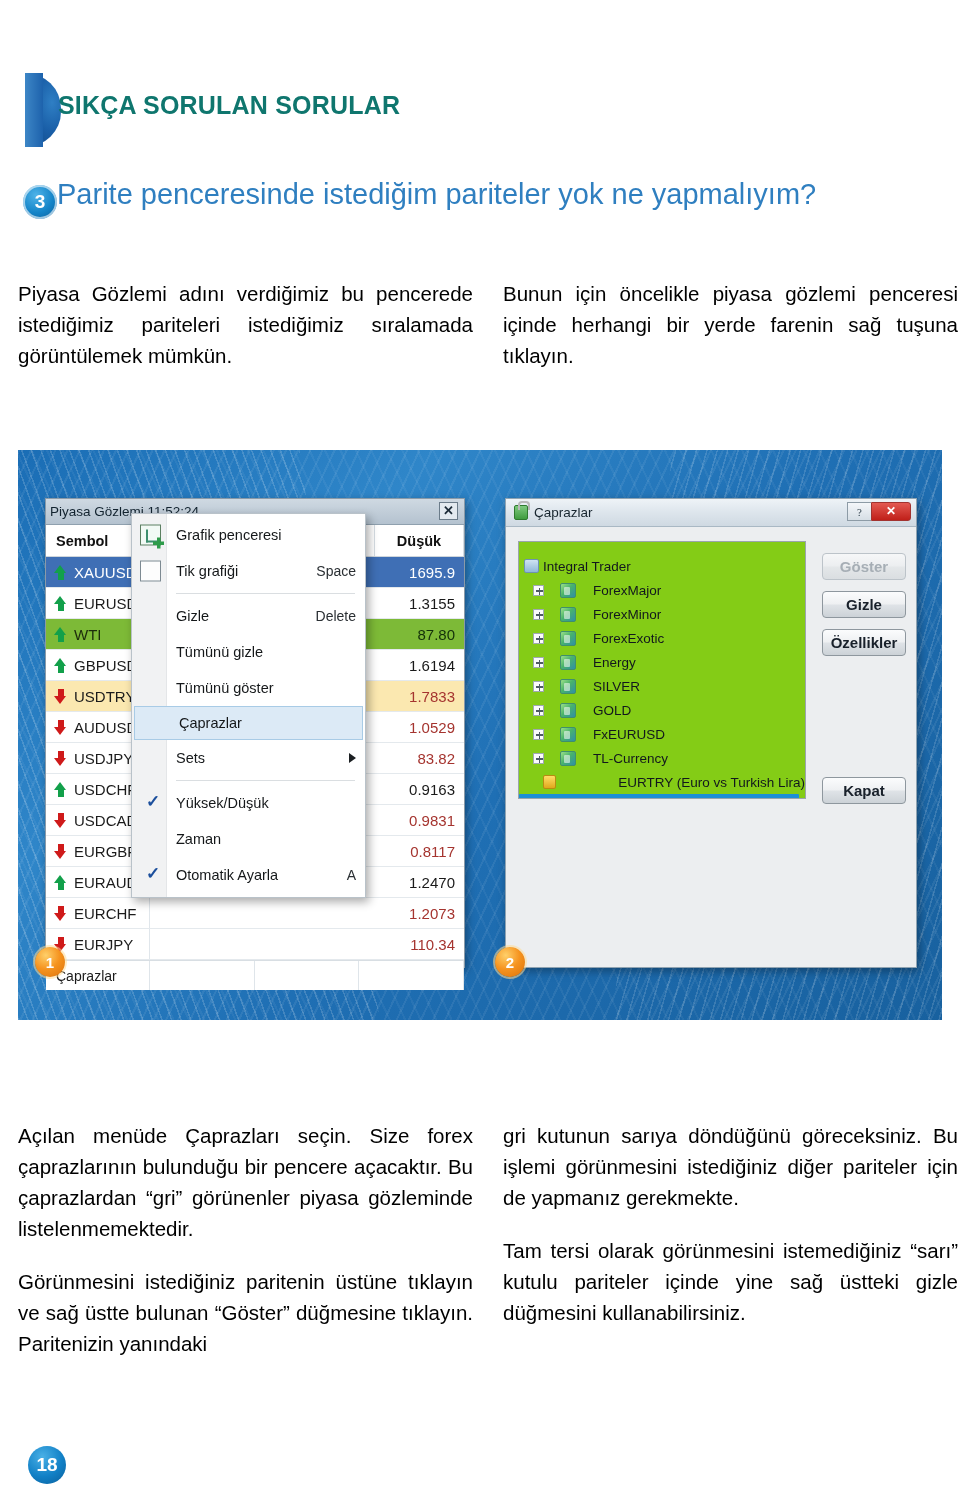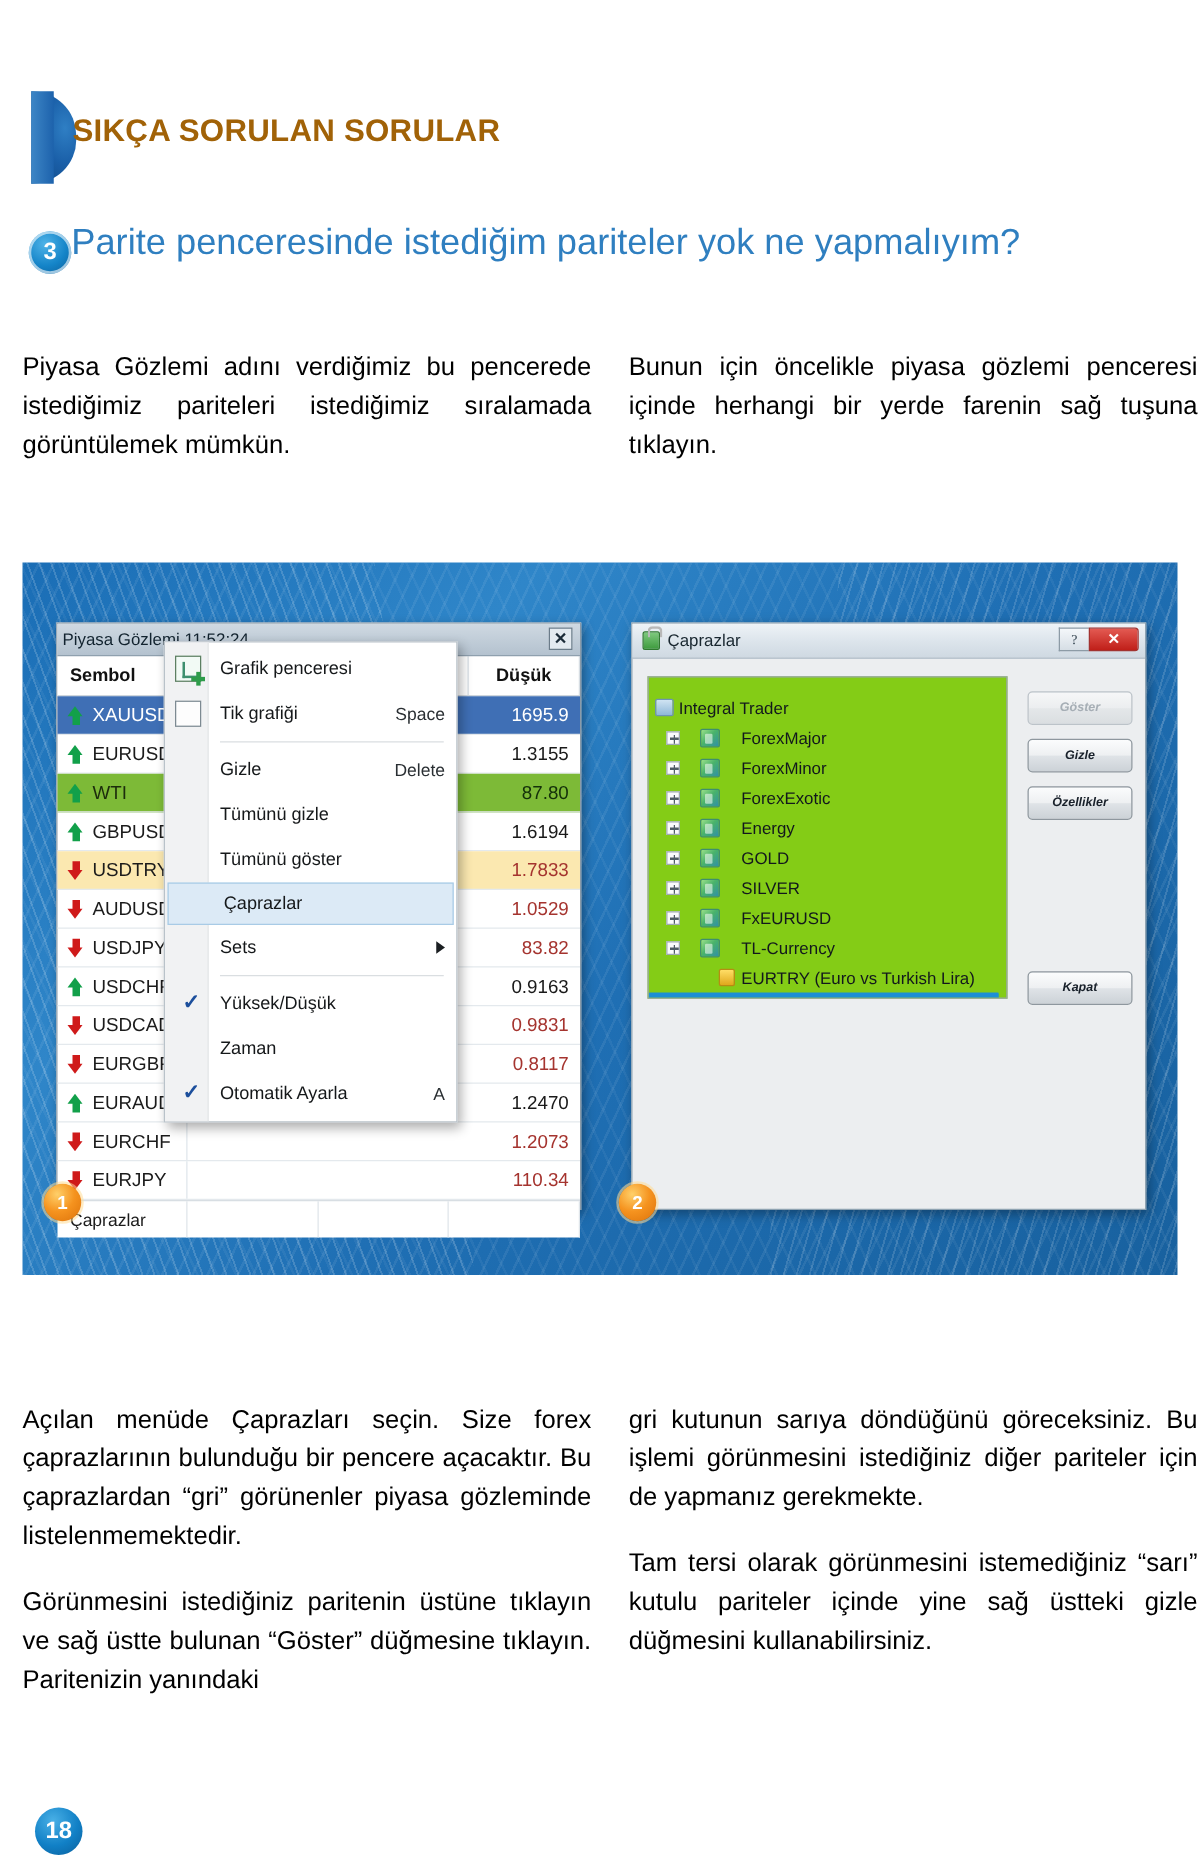--- a/index.html
+++ b/index.html
@@ -20,21 +20,21 @@
     border-radius: 0 38px 38px 0 / 0 37px 37px 0;
   }
   .logo-leaf::after{
     content:""; position:absolute; left:0; top:0; width:18px; height:74px;
     background:linear-gradient(90deg,#3d86c6,#1d62ac);
     border-radius:0;
   }
   .hdr-title {
     position:absolute; left:58px; top:21px;
     font-size:25px; font-weight:bold; letter-spacing:.2px;
-    color:#a16207;
+    color:#0f766e;
     font-family:"Liberation Sans", sans-serif;
   }
 
   
   .q-wrap { position:absolute; left:0; top:180px; width:960px; height:50px; }
   .q-badge {
     position:absolute; left:23px; top:5px; width:34px; height:34px; border-radius:50%;
     background:radial-gradient(circle at 38% 30%, #4fb3e8 0%, #1484c8 55%, #0c5c97 100%);
     color:#fff; font-size:19px; font-weight:bold;
     display:flex; align-items:center; justify-content:center;
@@ -275,21 +275,21 @@
     position:absolute; left:12px; top:42px; width:288px; height:258px;
     background:#84cc16; border:1px solid #9aa5ad;
     overflow:hidden; padding-top:12px;
   }
   .tnode {
     display:flex; align-items:center; height:24px;
     font-size:13.5px; color:#12181d; white-space:nowrap;
   }
   .tnode.root { padding-left:5px; }
   .tnode.lvl1 { padding-left:14px;gap:12px; }
-  .tnode.lvl2 { padding-left:56px; }
+  .tnode.lvl2 { padding-left:24px;justify-content:space-between; }
   .exp {
     width:11px; height:11px; border:1px solid #9fa9b0; background:#fafbfc;
     margin-right:4px; position:relative; flex:0 0 11px;
   }
   .exp::before{ content:""; position:absolute; left:2px; top:4.5px; width:7px; height:1.5px; background:#4e5b64; }
   .exp.plus::after{ content:""; position:absolute; left:4.5px; top:2px; width:1.5px; height:7px; background:#4e5b64; }
   .ico-root {
     width:15px; height:14px; margin-right:4px; flex:0 0 15px;
     background:linear-gradient(180deg,#cfe3f2,#8fb8d8); border:1px solid #6e93b2; border-radius:2px;
   }
@@ -309,22 +309,22 @@
   .tnode.selected {
     background:#1d8fd6; color:#fff;
     margin-right:6px; border-radius:1px;
   }
 
   .side-btns { position:absolute; left:316px; top:54px; width:84px; }
   .btn {
     width:84px; height:27px; margin-bottom:11px;
     background:linear-gradient(180deg,#fbfcfd 0%, #eef0f2 48%, #dfe3e7 52%, #ccd2d7 100%);
     border:1px solid #8e979e; border-radius:4px;
-    font-size:10px; font-weight:bold; color:#18202a;
-    display:flex; align-items:center; justify-content:center;font-style:italic;
+    font-size:15px; font-weight:bold; color:#18202a;
+    display:flex; align-items:center; justify-content:center;
   }
   .btn.disabled { color:#a6aeb5; border-color:#bcc3c9;
     background:linear-gradient(180deg,#f6f7f8 0%, #eceef0 48%, #e4e7e9 52%, #dadee1 100%); }
   .btn.kapat { position:absolute; left:316px; top:278px; margin:0; }
 
   
   .marker {
     position:absolute; width:30px; height:30px; border-radius:50%;
     background:radial-gradient(circle at 36% 28%, #ffd06a 0%, #f5931f 48%, #dd7209 100%);
     color:#fff; font-size:15px; font-weight:bold;
@@ -566,26 +566,26 @@
             <span>ForexExotic</span>
           </div>
           <div class="tnode lvl1">
             <span class="exp plus"></span>
             <span class="ico-grp"></span>
             <span>Energy</span>
           </div>
           <div class="tnode lvl1">
             <span class="exp plus"></span>
             <span class="ico-grp"></span>
+            <span>SILVER</span>
+          </div>
+          <div class="tnode lvl1">
+            <span class="exp plus"></span>
+            <span class="ico-grp"></span>
             <span>GOLD</span>
-          </div>
-          <div class="tnode lvl1">
-            <span class="exp plus"></span>
-            <span class="ico-grp"></span>
-            <span>SILVER</span>
           </div>
           <div class="tnode lvl1">
             <span class="exp plus"></span>
             <span class="ico-grp"></span>
             <span>FxEURUSD</span>
           </div>
           <div class="tnode lvl1">
             <span class="exp plus"></span>
             <span class="ico-grp"></span>
             <span>TL-Currency</span>

